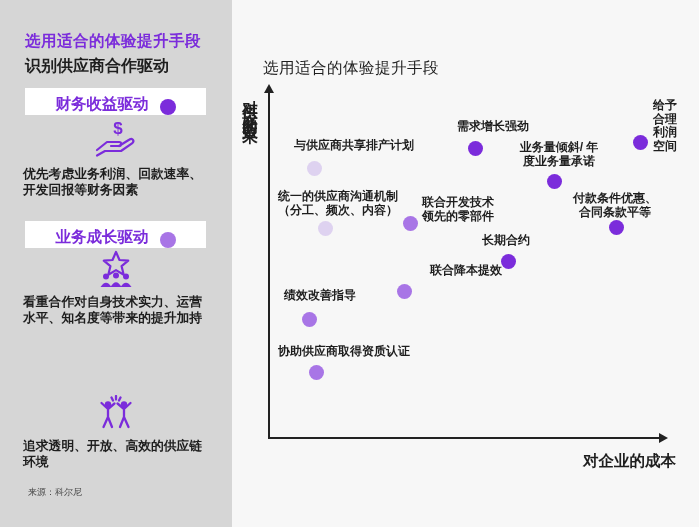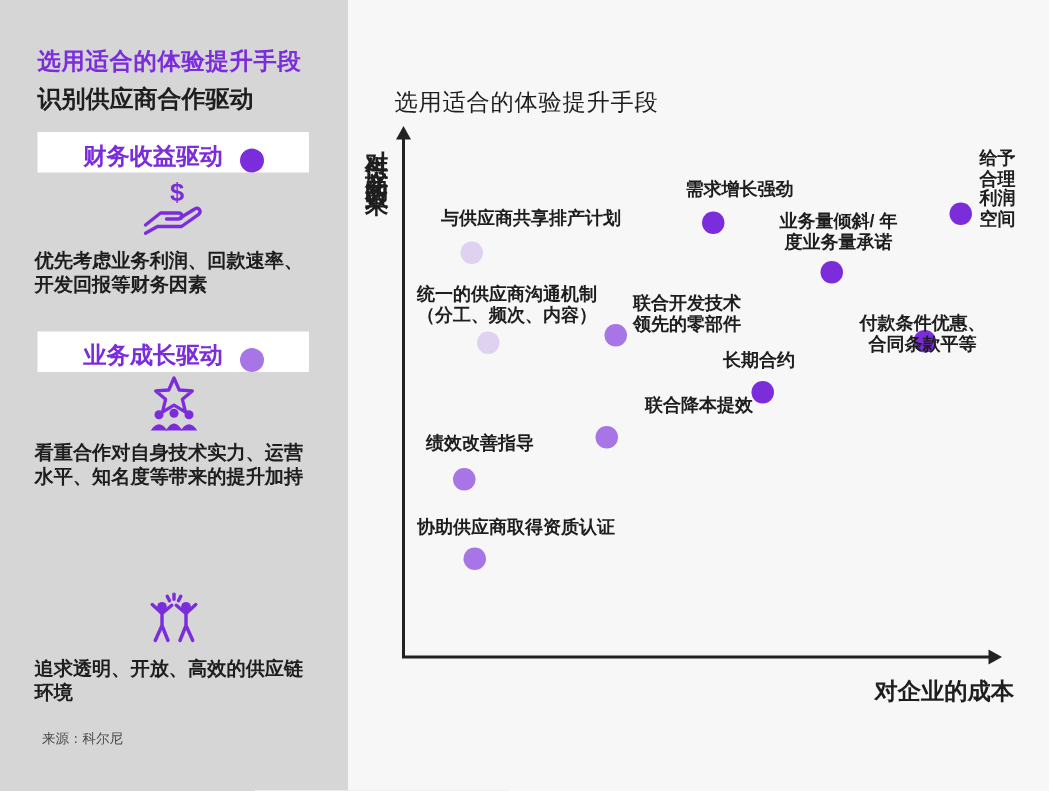--- a/index.html
+++ b/index.html
@@ -167,21 +167,21 @@
   <div id="points">
       <div class="dot" style="left: 467.5px; top: 140.5px; background: rgb(123, 44, 219);"></div>
       <div class="plabel" style="left: 493px; top: 120px;">需求增长强劲</div>
       <div class="dot" style="left: 632.5px; top: 134.5px; background: rgb(123, 44, 219);"></div>
       <div class="plabel" style="left: 665px; top: 99px;">给予合理
 利润空间</div>
       <div class="dot" style="left: 546.5px; top: 173.5px; background: rgb(123, 44, 219);"></div>
       <div class="plabel" style="left: 559px; top: 141px;">业务量倾斜/ 年
 度业务量承诺</div>
       <div class="dot" style="left: 608.5px; top: 219.5px; background: rgb(123, 44, 219);"></div>
-      <div class="plabel" style="left: 615px; top: 192px; margin-top: 17px;">付款条件优惠、
+      <div class="plabel" style="left: 615px; top: 192px;">付款条件优惠、
 合同条款平等</div>
       <div class="dot" style="left: 500.5px; top: 253.5px; background: rgb(123, 44, 219);"></div>
       <div class="plabel" style="left: 506px; top: 234px;">长期合约</div>
       <div class="dot" style="left: 402.5px; top: 215.5px; background: rgb(168, 117, 230);"></div>
       <div class="plabel" style="left: 458px; top: 196px;">联合开发技术
 领先的零部件</div>
       <div class="dot" style="left: 396.5px; top: 283.5px; background: rgb(168, 117, 230);"></div>
       <div class="plabel" style="left: 420px; top: 264px; margin-left: 46px;">联合降本提效</div>
       <div class="dot" style="left: 301.5px; top: 311.5px; background: rgb(168, 117, 230);"></div>
       <div class="plabel" style="left: 320px; top: 289px;">绩效改善指导</div>

